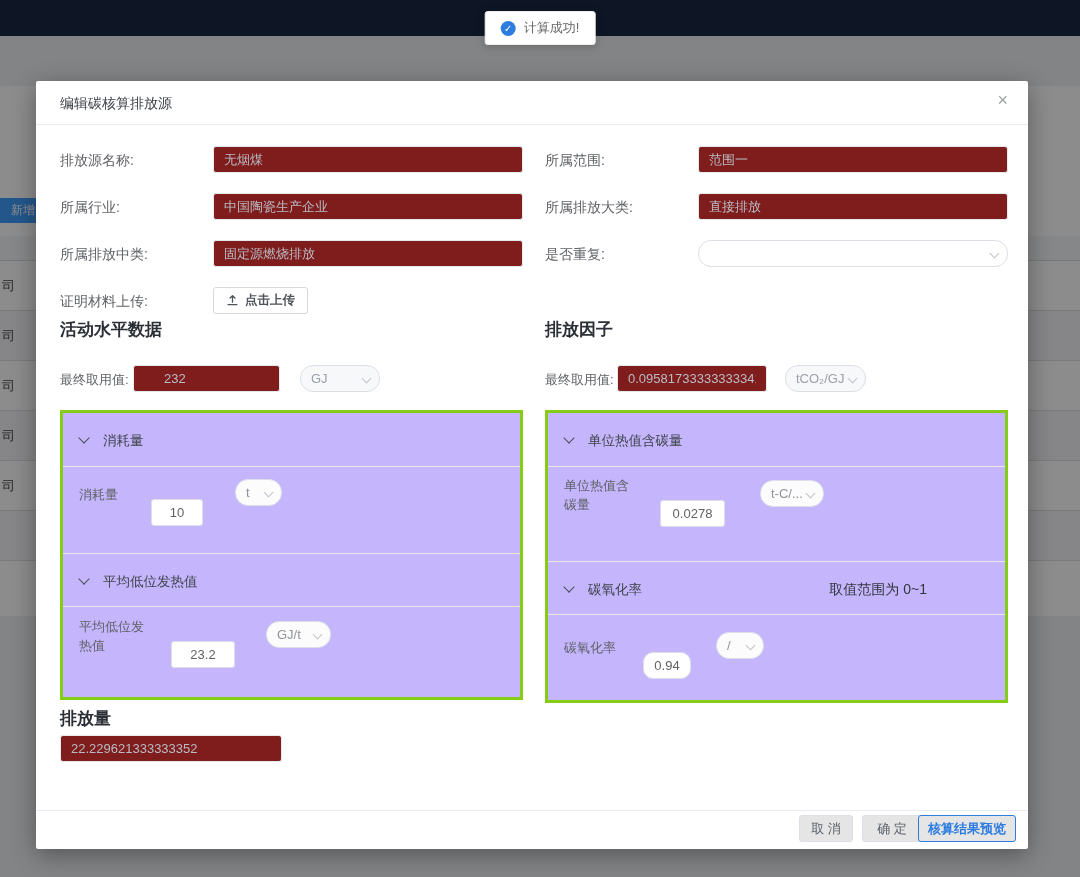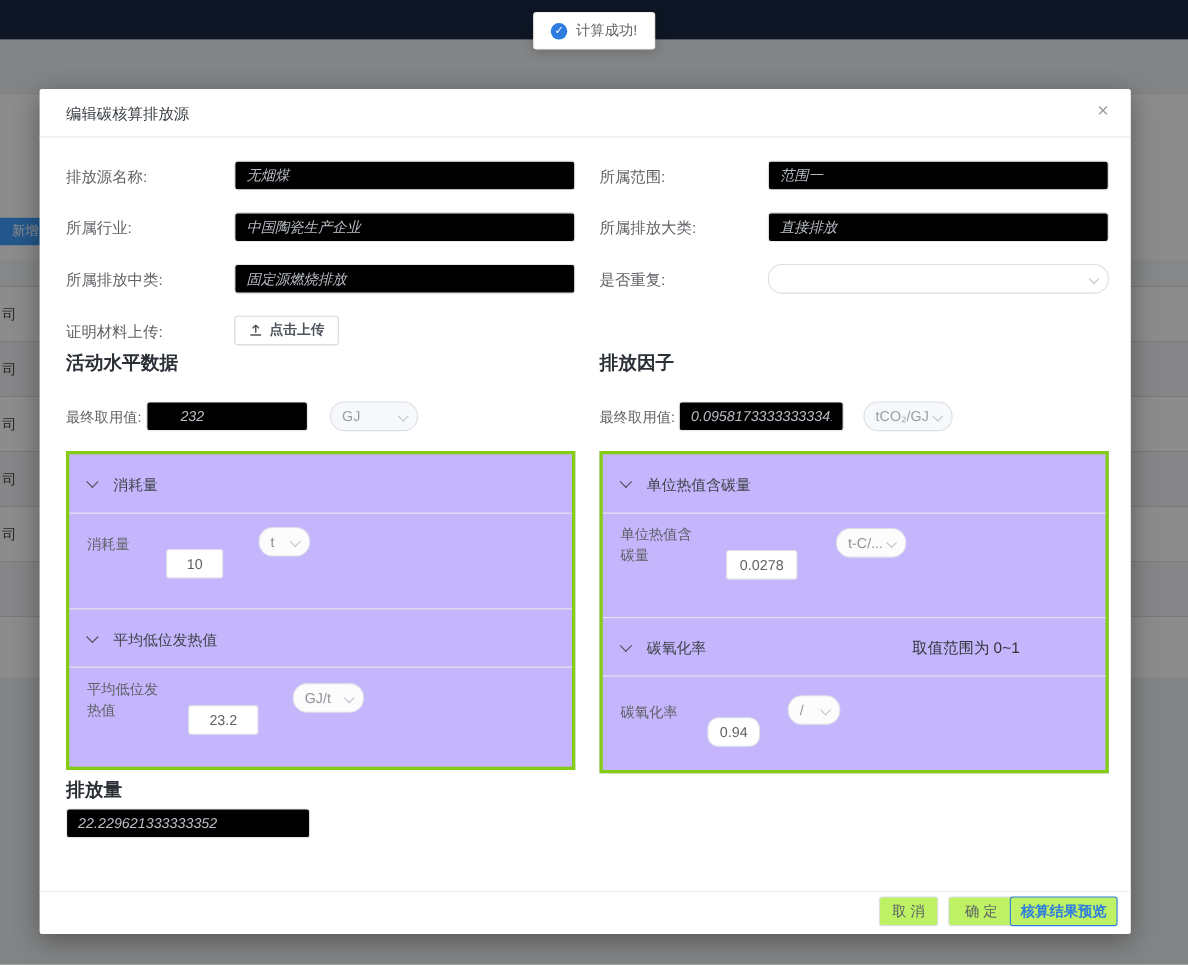--- a/index.html
+++ b/index.html
@@ -35,21 +35,21 @@
   .m-title { position:absolute; left:24px; top:14px; font-size:14px; color:#3a3f45; }
   .m-close { position:absolute; right:20px; top:10px; font-size:18px; color:#9aa0a6; cursor:pointer; line-height:1; }
   .m-footer { position:absolute; left:0; top:729px; width:992px; height:0; border-top:1px solid #e9ebee; }
 
   .lbl { position:absolute; font-size:14px; color:#606266; white-space:nowrap; }
   .lbl13 { position:absolute; font-size:13px; color:#606266; white-space:nowrap; }
   .lbl13.wrap { white-space:normal; line-height:19px; }
 
   .inp { position:absolute; height:27px; border:1px solid #dcdfe6; border-radius:3px; background:#fff; font-size:13px;
          color:#606266; padding:0 10px; font-family:inherit; outline:none; }
-  .inp.dis { background:#000000; border-color:#e6e9ee; color:#b8bcc4;font-style:italic; }
+  .inp.dis { background:#7f1d1d; border-color:#e6e9ee; color:#b8bcc4; }
   .inp.num { text-align:center; padding:0 4px;margin-top:20px; }
 
   .sel { position:absolute; height:27px; border:1px solid #dcdfe6; border-radius:13px; background:#fcfcfd; font-size:13px;
          color:#909399; line-height:25px; padding:0 22px 0 10px; cursor:pointer; white-space:nowrap; overflow:hidden; }
   .sel.dis-sel { background:#f7f8fa; color:#9a9ea6; cursor:default; }
   .sel.white { background:#fff; }
   .chev { position:absolute; right:9px; top:9px; width:7px; height:7px; border-right:1.4px solid #c0c4cc;
           border-bottom:1.4px solid #c0c4cc; transform:rotate(45deg); }
 
   .sec-title { position:absolute; font-size:17px; font-weight:bold; color:#2b2f36; white-space:nowrap; }
@@ -59,21 +59,21 @@
                 color:#4e545b; cursor:pointer; }
 
   .pbox { position:absolute; border:3px solid #84cc16; background:#c4b5fd; }
   .phead { position:absolute; left:0; right:0; height:54px; border-bottom:1px solid #e6e8ec; cursor:pointer; }
   .phead.second { border-top:1px solid #e6e8ec; }
   .cv { position:absolute; left:17px; top:21px; width:8px; height:8px; border-right:1.8px solid #4a4f56;
         border-bottom:1.8px solid #4a4f56; transform:rotate(45deg); }
   .ptitle { position:absolute; left:40px; top:19px; font-size:13.5px; color:#3f444b; white-space:nowrap; }
   .pnote { position:absolute; top:19px; font-size:14px; color:#33373d; white-space:nowrap; }
 
-  .btn { position:absolute; height:27px; border:1px solid #dcdfe6; border-radius:3px; background:#bef264; font-size:13px;
+  .btn { position:absolute; height:27px; border:1px solid #dcdfe6; border-radius:3px; background:#e5e5e5; font-size:13px;
          color:#5a6068; text-align:center; line-height:25px; cursor:pointer; white-space:nowrap; }
   .btn.primary { border-color:#2d7ce0; color:#2d7ce0; font-weight:600; }
 </style>
 </head>
 <body>
 
 <div class="stage">
 
   <div class="topbar"></div>
   <div class="bg-page">

